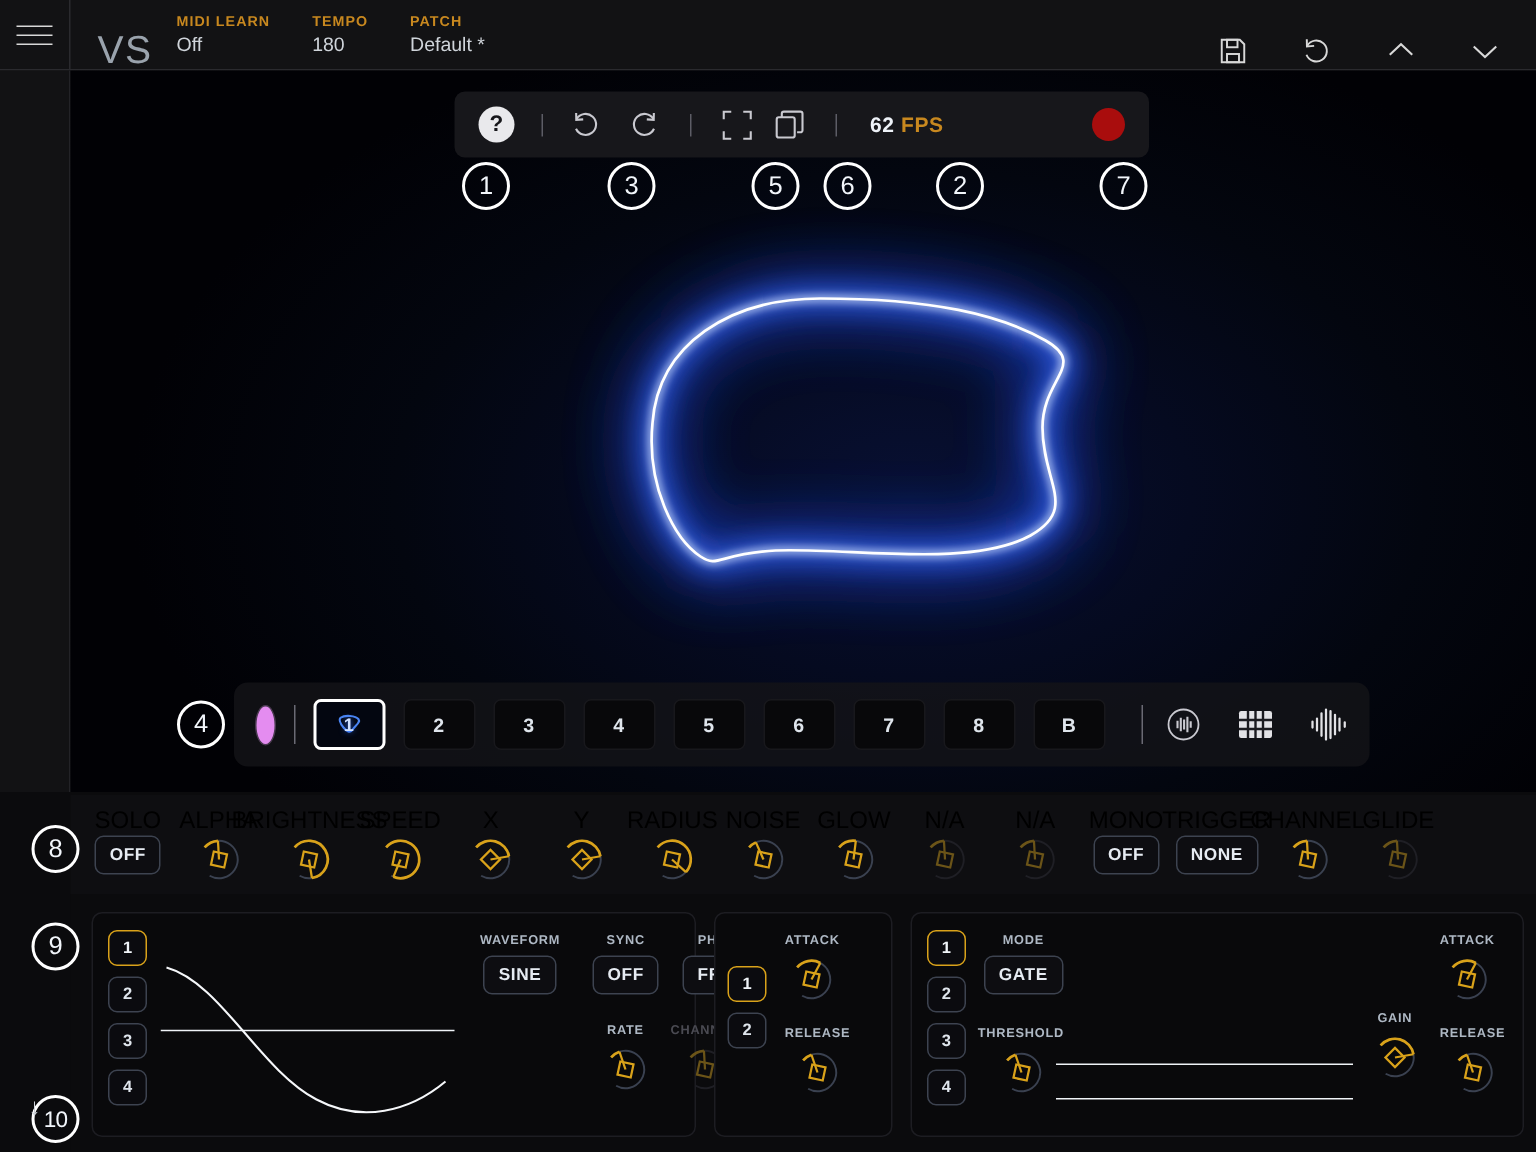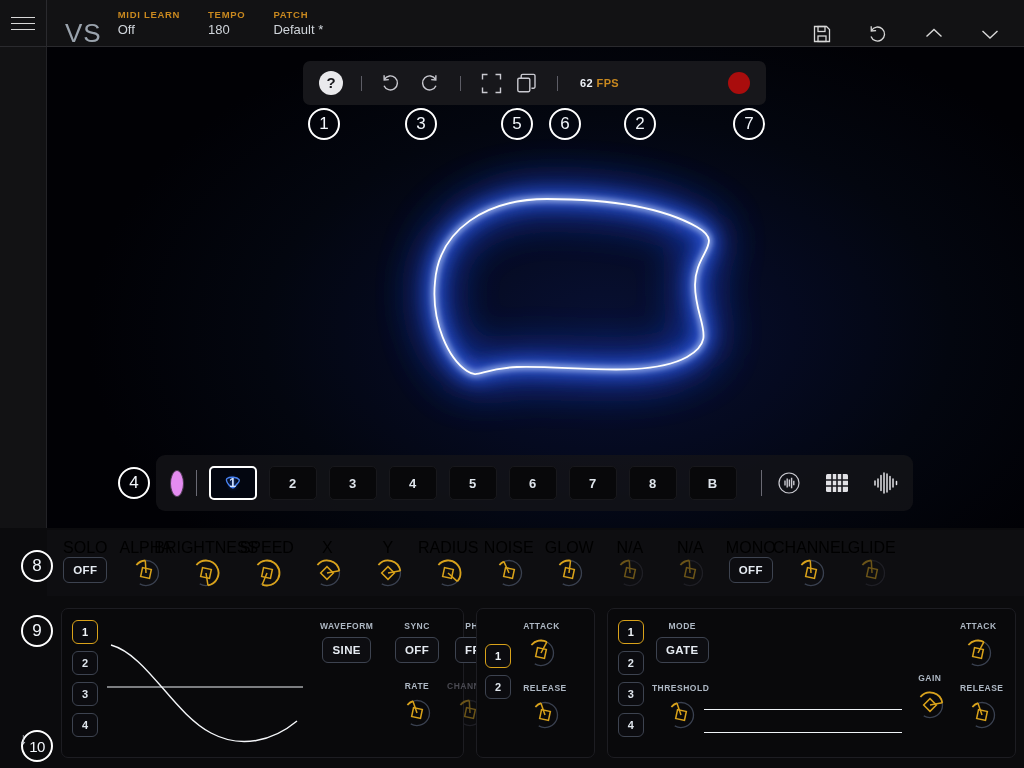--- a/index.html
+++ b/index.html
@@ -65,21 +65,21 @@
   }
   .ctoolbar .tb { display: flex; align-items: center; justify-content: center;
                   cursor: pointer; }
   .helpbtn {
     width: 24px; height: 24px; border-radius: 50%; background: #e9e9ec;
     color: #16161a; font-size: 15px; font-weight: 700; line-height: 24px;
     text-align: center; margin-right: 18px;
   }
   .tbsep { width: 1px; height: 15px; background: #5d5d66; }
   .ctoolbar svg { display: block; }
-  .fps { font-size: 11px; font-weight: 700; letter-spacing: 0.4px; }
+  .fps { font-size: 14px; font-weight: 700; letter-spacing: 0.4px; }
   .fps .n { color: #eef2f8; }
   .fps .u { color: #c8881f; }
   .recdot { width: 22px; height: 22px; border-radius: 50%; background: #a90d0d;
             cursor: pointer; }
 
   
   .callout {
     position: absolute; width: 32px; height: 32px; border-radius: 50%;
     border: 2px solid #ffffff; color: #f2f6fb; font-size: 17px;
     display: flex; align-items: center; justify-content: center;
@@ -461,20 +461,24 @@
             <line x1="18" y1="16" x2="17.30" y2="3.52" stroke="#6b5418" stroke-width="1.5"></line>
             <rect x="13.5" y="11.5" width="9" height="9" fill="none" stroke="#6b5418" stroke-width="1.5" transform="rotate(12 18 16)"></rect>
           </svg>
         </div>
       </div>
       <div class="param">
         <div class="clab">MONO</div>
             <div class="pill">OFF</div>
       </div>
       <div class="param">
+        <div class="clab">TRIGGER</div>
+            <div class="pill">NONE</div>
+      </div>
+      <div class="param">
         <div class="clab">CHANNEL</div>
           <div class="knob">
           <svg width="36" height="32" viewBox="0 0 36 32">
             <path d="M8.42 7.97 A12.5 12.5 0 1 1 11.75 26.83" fill="none" stroke="#3a4150" stroke-width="1.3"></path>
             <path d="M8.42 7.97 A12.5 12.5 0 0 1 17.30 3.52" fill="none" stroke="#d9a21a" stroke-width="1.8"></path>
             <line x1="18" y1="16" x2="17.30" y2="3.52" stroke="#d9a21a" stroke-width="1.5"></line>
             <rect x="13.5" y="11.5" width="9" height="9" fill="none" stroke="#d9a21a" stroke-width="1.5" transform="rotate(12 18 16)"></rect>
           </svg>
         </div>
       </div>

